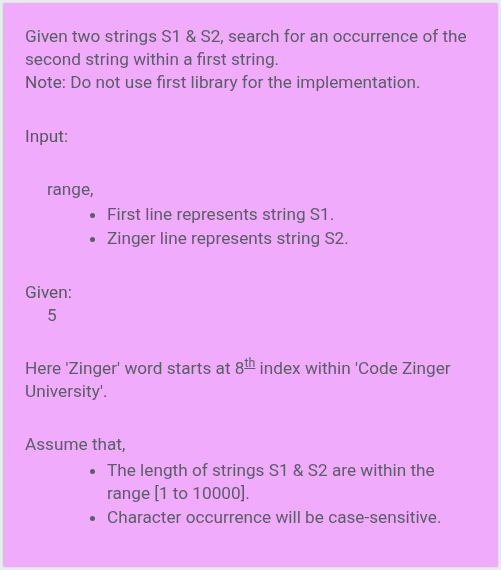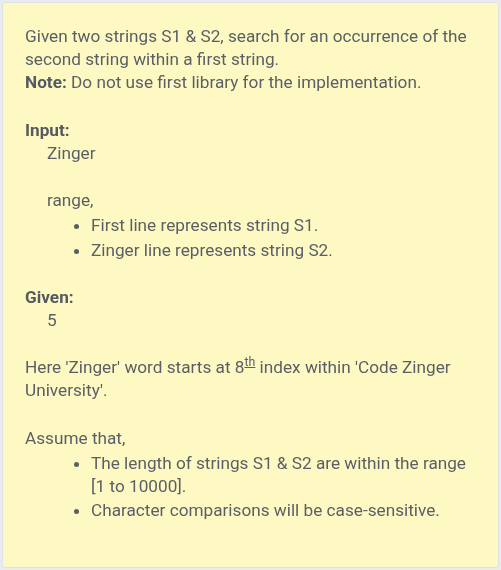--- a/index.html
+++ b/index.html
@@ -3,69 +3,68 @@
 <meta charset="utf-8">
 <style>
   * { box-sizing: border-box; margin: 0; padding: 0; }
   html, body {
     width: 501px;
     height: 570px;
     background: #e9ecef;
     font-family: -apple-system, BlinkMacSystemFont, "Segoe UI", Roboto, "Helvetica Neue", Arial, sans-serif;
   }
   .card {
-    background: #fef9c3;
+    background: #f0abfc;
     border: 1px solid #e0e3e6;
     border-radius: 3px;
     margin: 2px;
     padding: 22px 22px 22px 22px;
     color: #5a5f66;
     font-size: 17.2px;
     line-height: 1.35;
     width: calc(100% - 4px);
     height: calc(100% - 4px);
     overflow: hidden;
   }
   .para { margin-bottom: 4px; }
-  .section-gap { margin-top: 24px; }
-  .bold { font-weight: 700; color: #555a60; }
+  .section-gap { margin-top: 30px; }
+  .bold { font-weight: 400; color: #555a60; }
   .indent-1 { padding-left: 22px; }
   ul.bullets {
     list-style: disc;
     padding-left: 66px;
     margin: 2px 0 2px 0;
   }
-  ul.bullets li { margin: 1px 0; }
+  ul.bullets li { margin: 1px 16px; }
   sup { font-size: 0.72em; vertical-align: super; line-height: 0; text-decoration: underline; }
 </style>
 </head>
 <body>
 
 <div class="card">
 
   <p class="para">
     <span>Given two strings S1 &amp; S2, search for an occurrence of the second string within a first string.</span><br>
     <span class="bold">Note:</span><span> Do not use first library for the implementation.</span>
   </p>
 
   <p class="section-gap bold">Input:</p>
-  <p class="indent-1">Zinger</p>
 
   <p class="indent-1 section-gap">range,</p>
   <ul class="bullets">
     <li>First line represents string S1.</li>
     <li>Zinger line represents string S2.</li>
   </ul>
 
   <p class="section-gap bold">Given:</p>
   <p class="indent-1">5</p>
 
   <p class="section-gap">
     <span>Here 'Zinger' word starts at 8</span><sup>th</sup><span> index within 'Code Zinger University'.</span>
   </p>
 
   <p class="section-gap">Assume that,</p>
   <ul class="bullets">
     <li>The length of strings S1 &amp; S2 are within the range [1 to 10000].</li>
-    <li>Character comparisons will be case-sensitive.</li>
+    <li>Character occurrence will be case-sensitive.</li>
   </ul>
 
 </div>
 
 </body></html>

